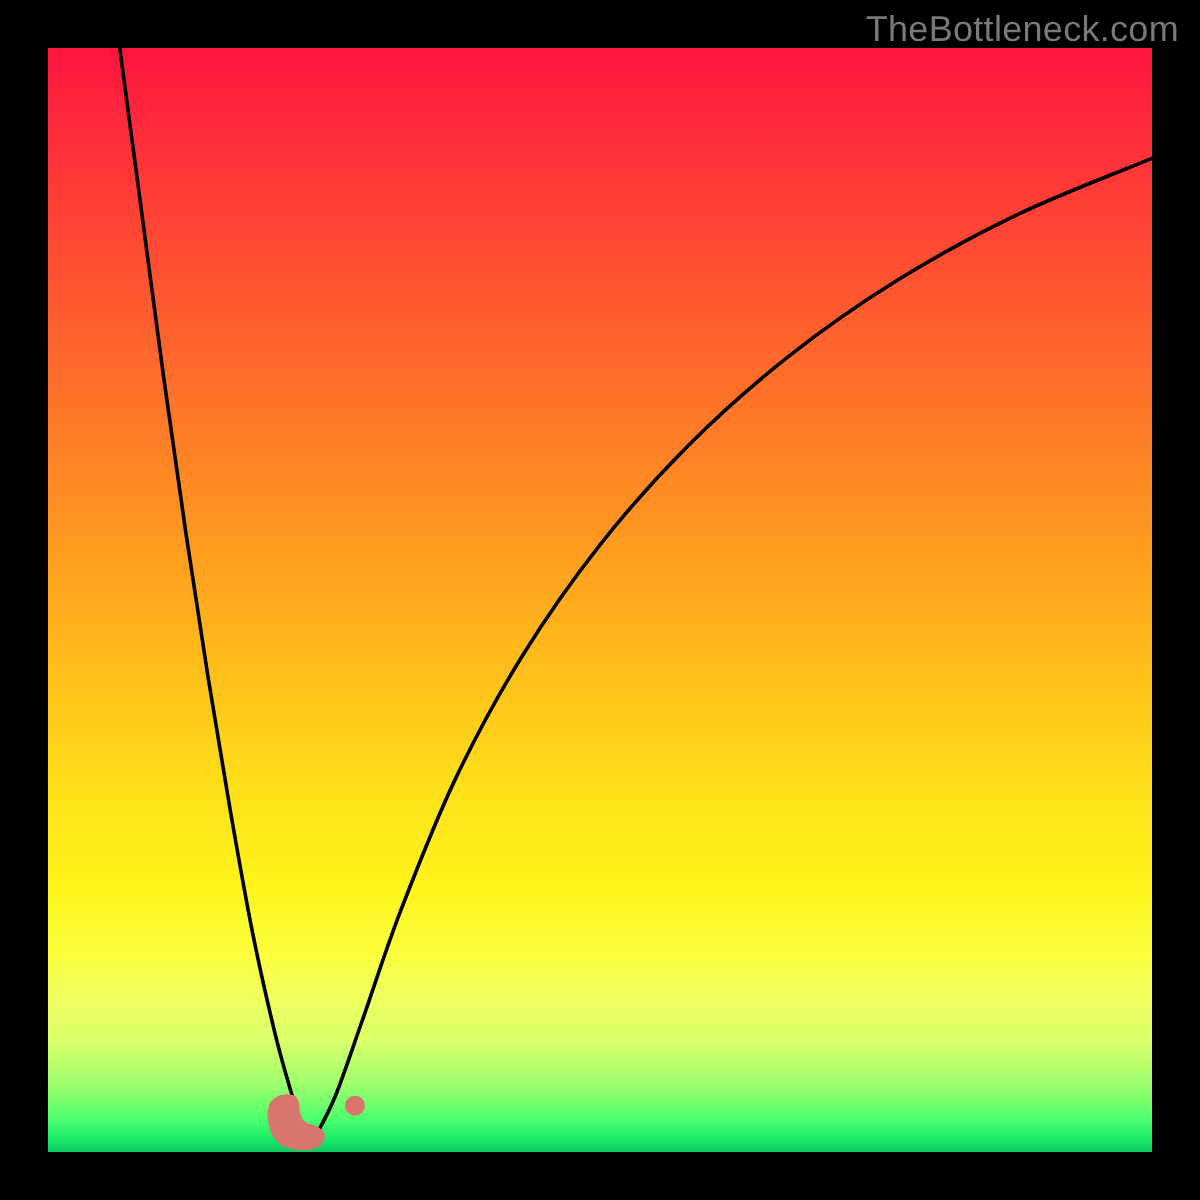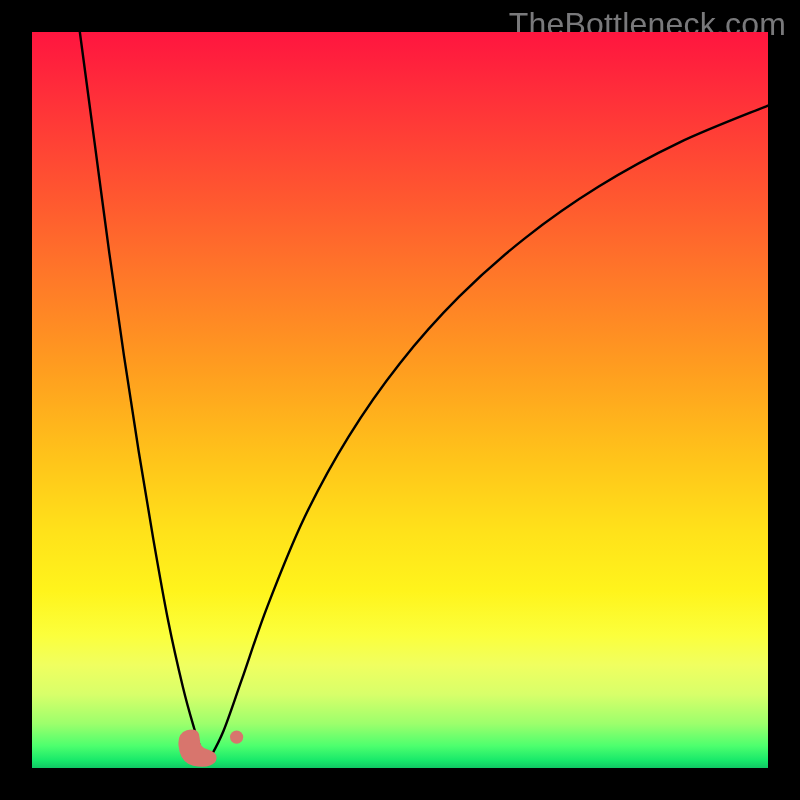--- a/index.html
+++ b/index.html
@@ -39,21 +39,21 @@
       #4dff6e 97%,
       #17e86a 99%,
       #10c864 100%
     );
   }
   .watermark {
     position: absolute;
     top: 6px;
     right: 14px;
     font-family: Arial, Helvetica, sans-serif;
-    font-size: 32px;
+    font-size: 24px;
     color: #79797b;
     letter-spacing: 0.2px;
     user-select: none;
   }
   svg.curves {
     position: absolute;
     left: 0;
     top: 0;
     width: 736px;
     height: 736px;

